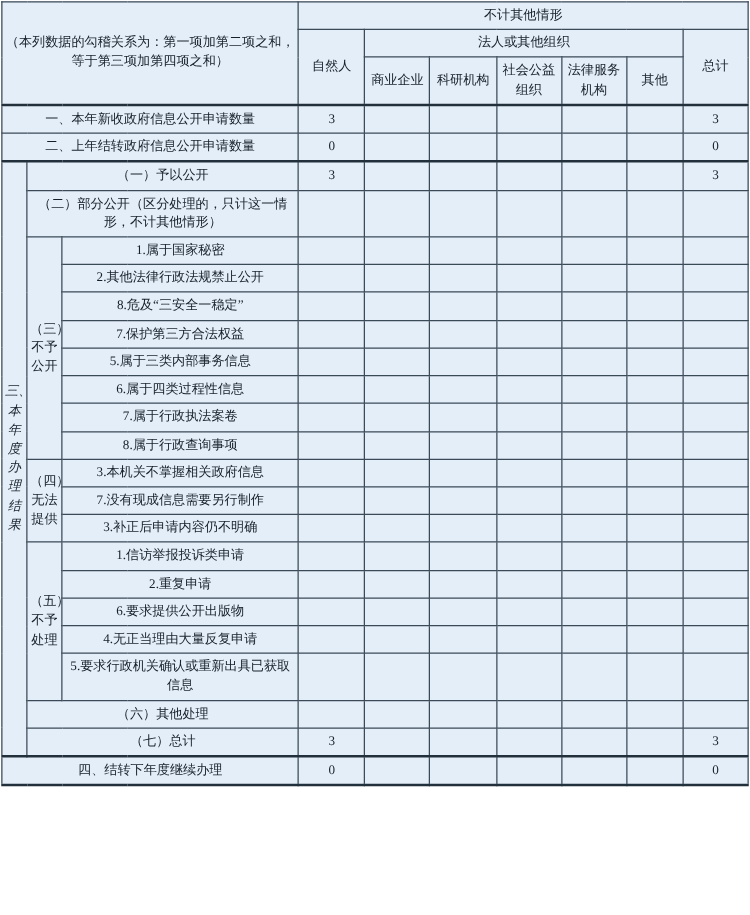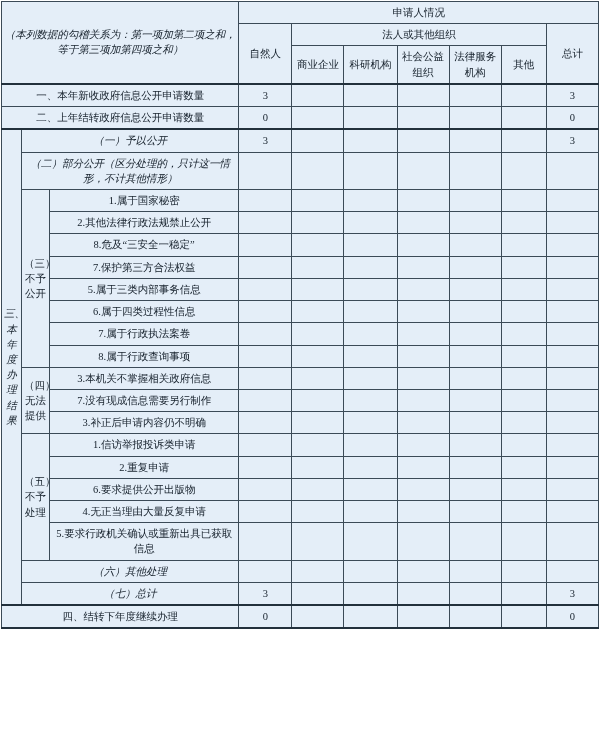--- a/index.html
+++ b/index.html
@@ -30,34 +30,32 @@
   }
   .outer-top td,.outer-top th{border-top:2px solid #22303c;}
   .thick-bottom{border-bottom:2px solid #22303c !important;}
   .hdr-group{font-size:11px;}
   .hdr-col{font-size:11px;line-height:1.3;font-family:Liberation Serif, serif;}
   .desc-cell{
     font-size:11px;
     line-height:1.7;
     text-align:center;
     padding:4px 8px;
-    font-style:italic;
   }
   .lbl-l1{
     text-align:left;
     padding-left:8px;
     font-size:10.5px;
     line-height:1.7;
   }
   .lbl-l2{
     text-align:left;
     padding-left:10px;
     font-size:10.5px;
     line-height:1.7;
-    font-style:italic;
   }
   .lbl-l3{
     text-align:left;
     padding-left:6px;
     font-size:10.5px;
     line-height:1.7;
   }
   .lbl-center{
     text-align:center;
     font-size:10.5px;
@@ -93,21 +91,21 @@
       <col style="width:52px">
       <col style="width:53px">
       <col style="width:52px">
     <col style="width:52px">
       <col style="width:45px">
       <col style="width:52px">
   </colgroup>
   <tbody>
     <tr class="outer-top">
       <td rowspan="3" colspan="4" class="desc-cell">（本列数据的勾稽关系为：第一项加第二项之和，等于第三项加第四项之和）</td>
-      <td colspan="7" class="hdr-group">申请人情况</td>
+      <td colspan="7" class="hdr-group">不计其他情形</td>
     </tr>
     <tr>
       <td rowspan="2" class="hdr-col">自然人</td>
       <td colspan="5" class="hdr-group">法人或其他组织</td>
       <td rowspan="2" class="hdr-col">总计</td>
     </tr>
     <tr class="thick-bottom">
       <td class="hdr-col">商业企业</td>
       <td class="hdr-col">科研机构</td>
       <td class="hdr-col">社会公益组织</td>

